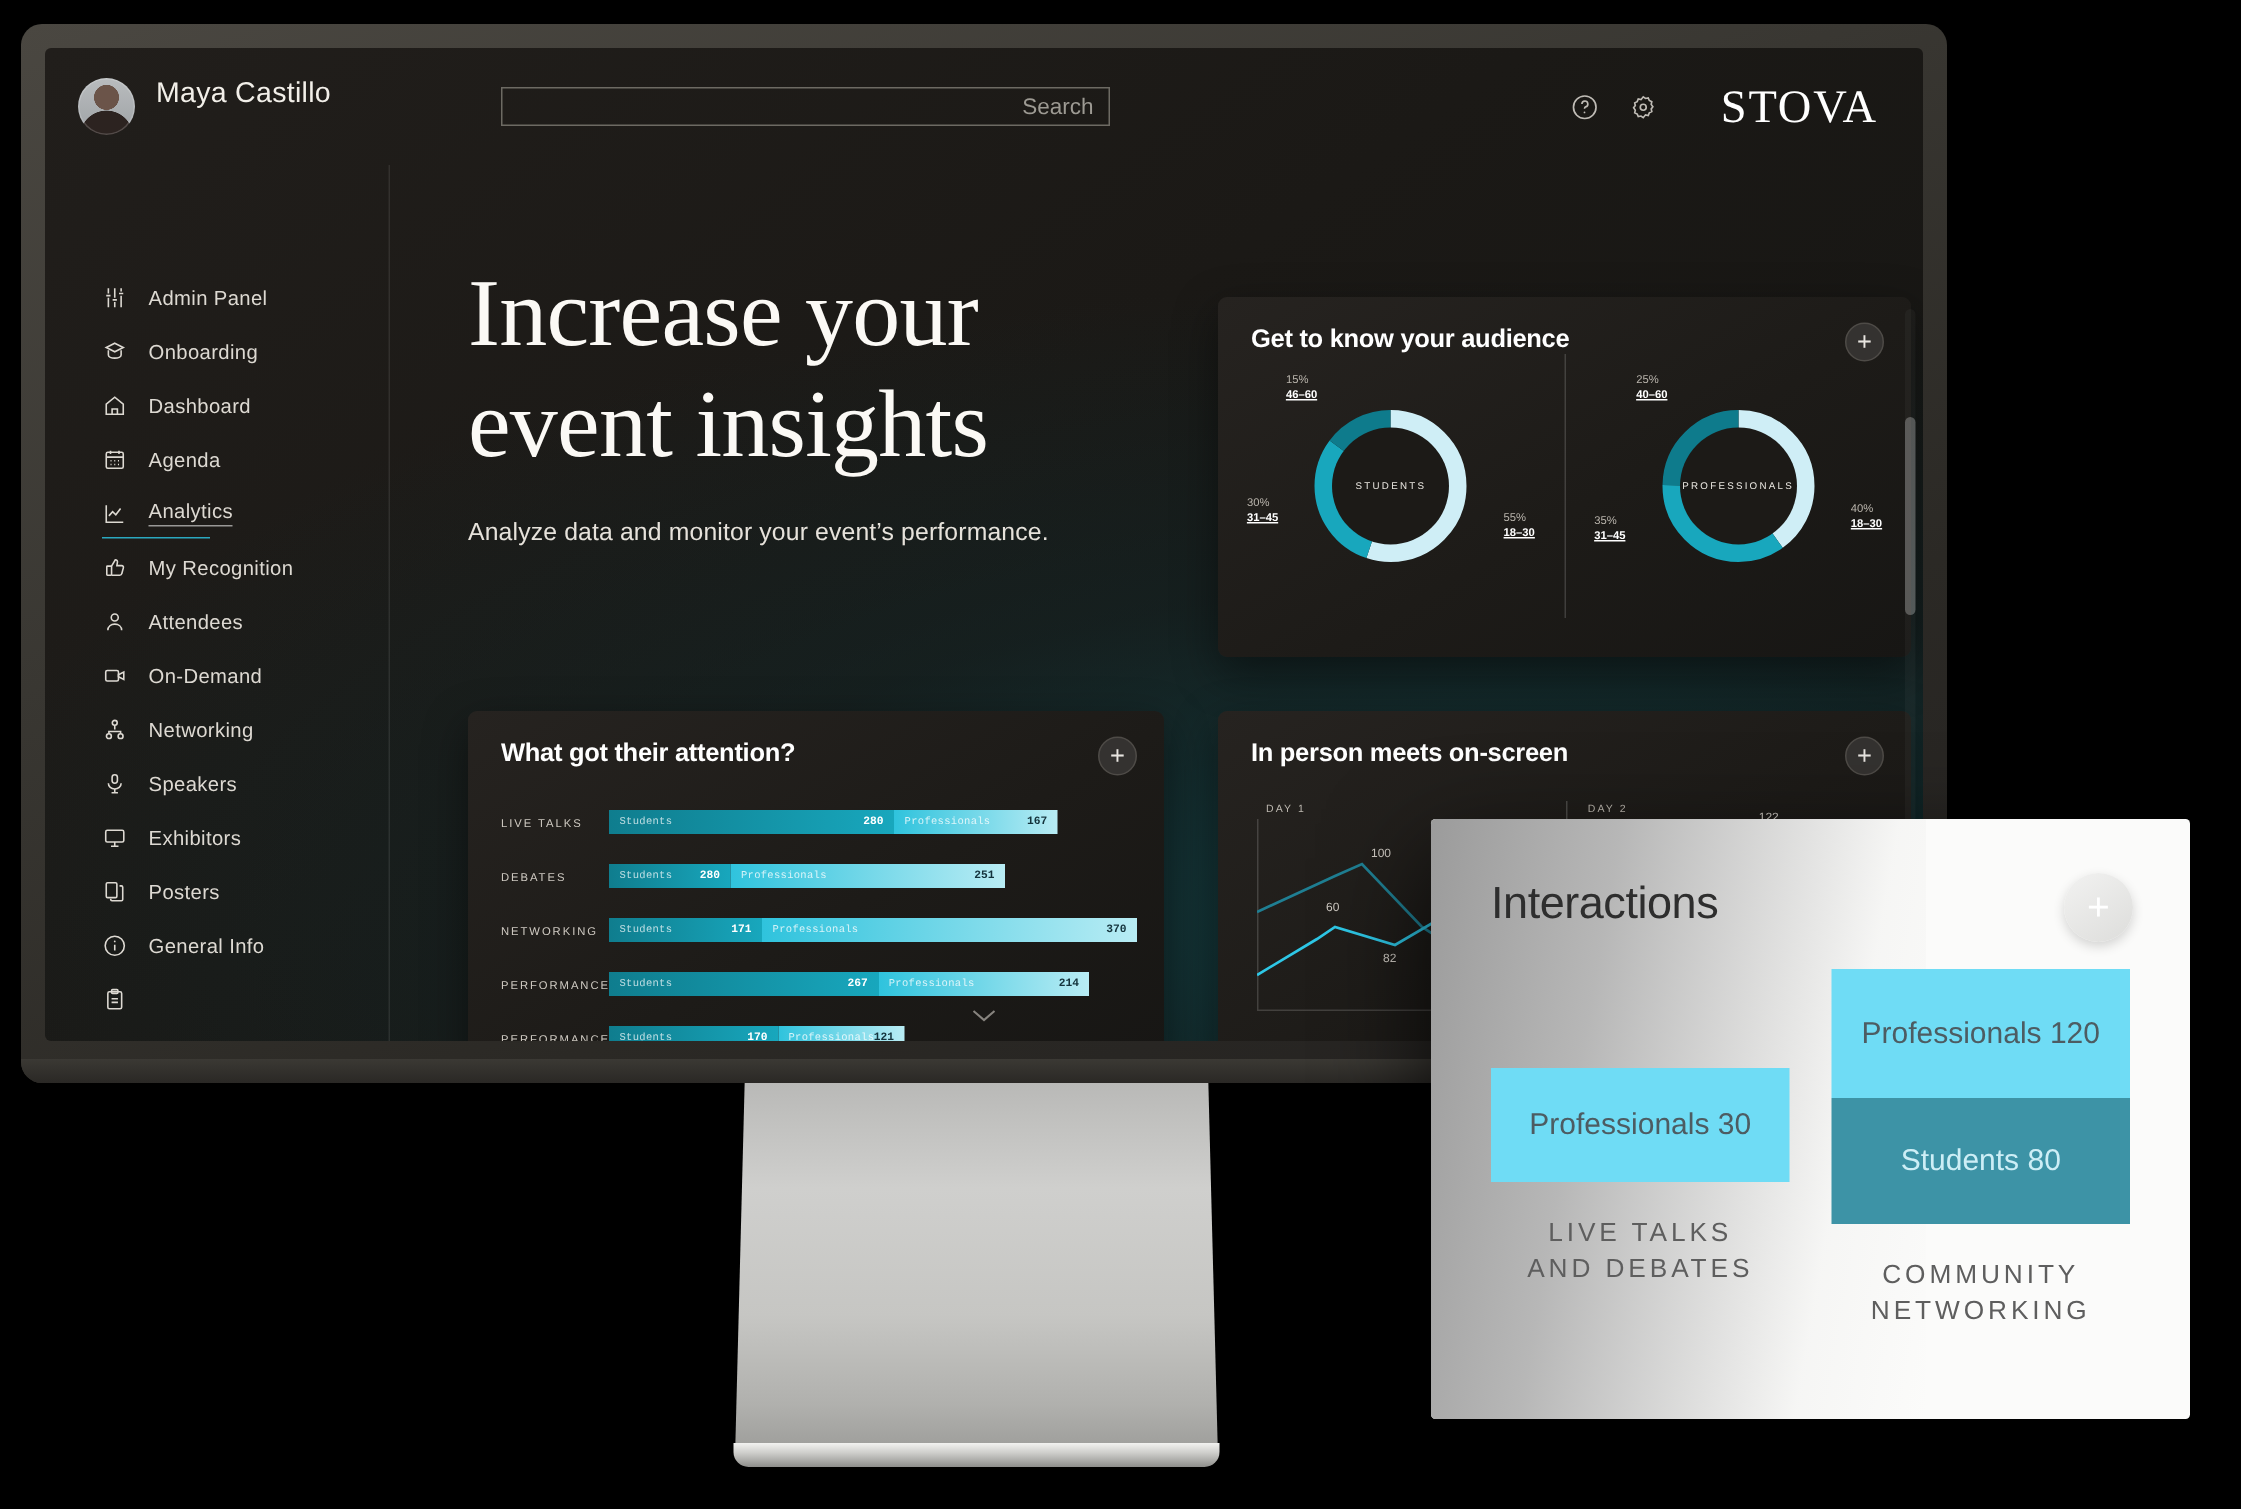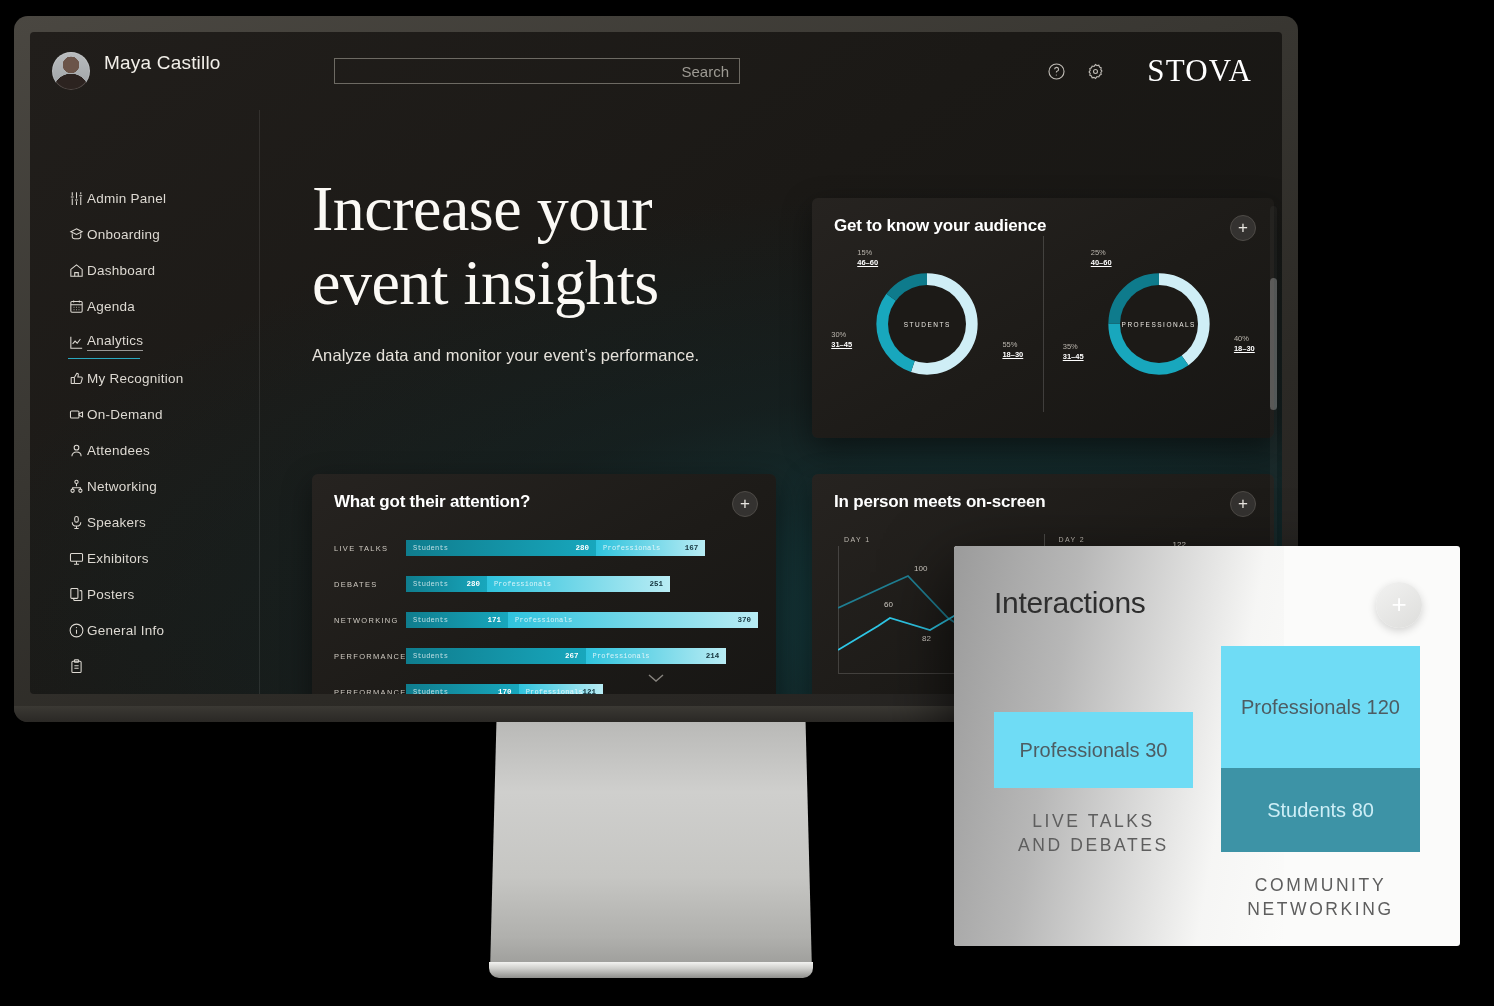--- a/index.html
+++ b/index.html
@@ -72,21 +72,21 @@
     font-family: "Liberation Serif", serif; color: #fff;
     font-size: 31px; letter-spacing: 1.2px; font-weight: 400; margin-left: 22px;
   }
 
   
   .sidebar {
     position: absolute; left: 0; top: 78px; width: 230px; bottom: 0;
     padding: 70px 0 0 38px; border-right: 1px solid rgba(255,255,255,.09);
   }
   .nav-item {
-    display: flex; align-items: center; gap: 2px;
+    display: flex; align-items: center; gap: 14px;
     height: 36px; color: #ddd9d2; font-size: 13.5px; letter-spacing: .25px;
     position: relative;
   }
   .nav-item .lbl { white-space: nowrap; }
   .nav-item.active .lbl {
     border-bottom: 1px solid rgba(255,255,255,.55); padding-bottom: 2px;
   }
   .nav-item.active::after {
     content: ""; position: absolute; left: 0; bottom: 1px; width: 72px; height: 1.5px;
     background: #2aa8bf;
@@ -260,31 +260,31 @@
         </div>
         <div class="nav-item">
           <svg viewBox="0 0 24 24" fill="none" stroke="#ddd9d2" stroke-width="1.5">
             <path d="M9 10.5l3.5-6c1.5 0 2.3 1 2 2.5L14 10h4.5c1.2 0 1.9 1 1.6 2.1l-1.5 5.5c-.2.9-1 1.4-1.9 1.4H9"></path>
             <rect x="4.5" y="10.5" width="4.5" height="8.5" rx=".6"></rect>
           </svg>
           <span class="lbl">My Recognition</span>
         </div>
         <div class="nav-item">
           <svg viewBox="0 0 24 24" fill="none" stroke="#ddd9d2" stroke-width="1.5">
+            <circle cx="12" cy="8" r="3.3"></circle>
+              <path d="M5.5 20c0-3.6 2.9-5.8 6.5-5.8S18.5 16.4 18.5 20"></path>
+          </svg>
+          <span class="lbl">Attendees</span>
+        </div>
+        <div class="nav-item">
+          <svg viewBox="0 0 24 24" fill="none" stroke="#ddd9d2" stroke-width="1.5">
             <rect x="3.5" y="7" width="12" height="10" rx="1.5"></rect>
               <path d="M15.5 11l5-2.5v7l-5-2.5z"></path>
           </svg>
           <span class="lbl">On-Demand</span>
-        </div>
-        <div class="nav-item">
-          <svg viewBox="0 0 24 24" fill="none" stroke="#ddd9d2" stroke-width="1.5">
-            <circle cx="12" cy="8" r="3.3"></circle>
-              <path d="M5.5 20c0-3.6 2.9-5.8 6.5-5.8S18.5 16.4 18.5 20"></path>
-          </svg>
-          <span class="lbl">Attendees</span>
         </div>
         <div class="nav-item">
           <svg viewBox="0 0 24 24" fill="none" stroke="#ddd9d2" stroke-width="1.5">
             <circle cx="12" cy="5.5" r="2.3"></circle>
               <circle cx="6.5" cy="18" r="2.3"></circle>
               <circle cx="17.5" cy="18" r="2.3"></circle>
             <path d="M12 7.8v4M6.5 15.7v-2h11v2"></path>
           </svg>
           <span class="lbl">Networking</span>
         </div>
@@ -539,21 +539,21 @@
         <div class="blk pro" style="height:76px">
           <span>Professionals 30</span>
         </div>
         <div class="col-cap">
           <span>LIVE TALKS</span><br>
           <span>AND DEBATES</span>
         </div>
       </div>
 
       <div class="col">
-        <div class="blk pro" style="height:122px">
+        <div class="blk pro" style="height:86px">
           <span>Professionals 120</span>
         </div>
         <div class="blk stu" style="height:84px">
           <span>Students 80</span>
         </div>
         <div class="col-cap">
           <span>COMMUNITY</span><br>
           <span>NETWORKING</span>
         </div>
       </div>

